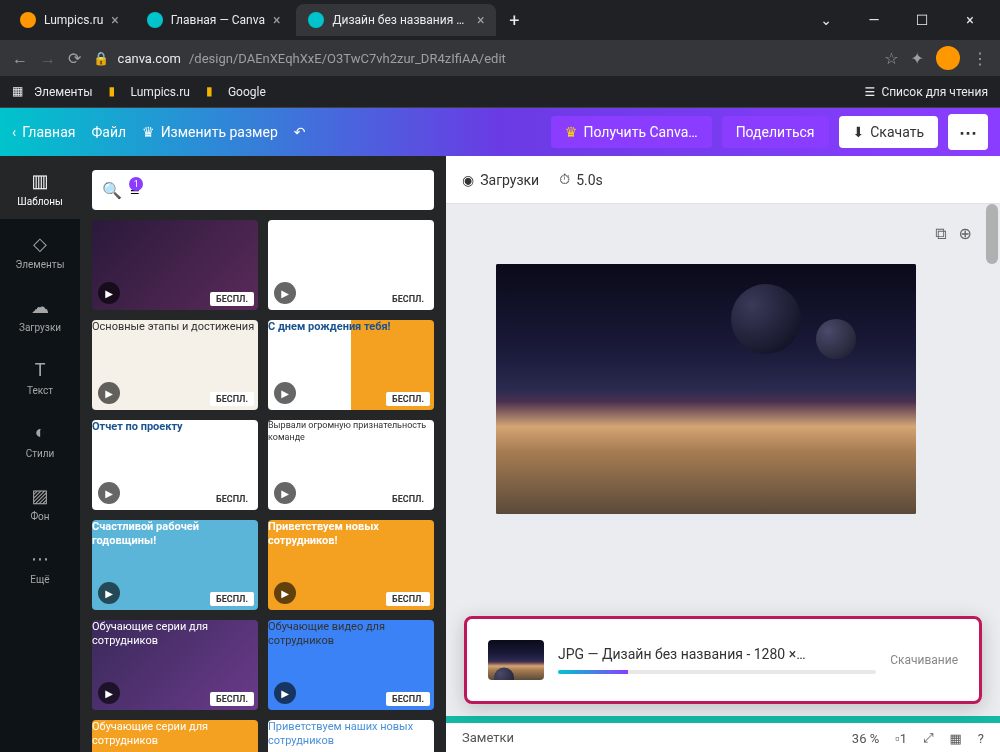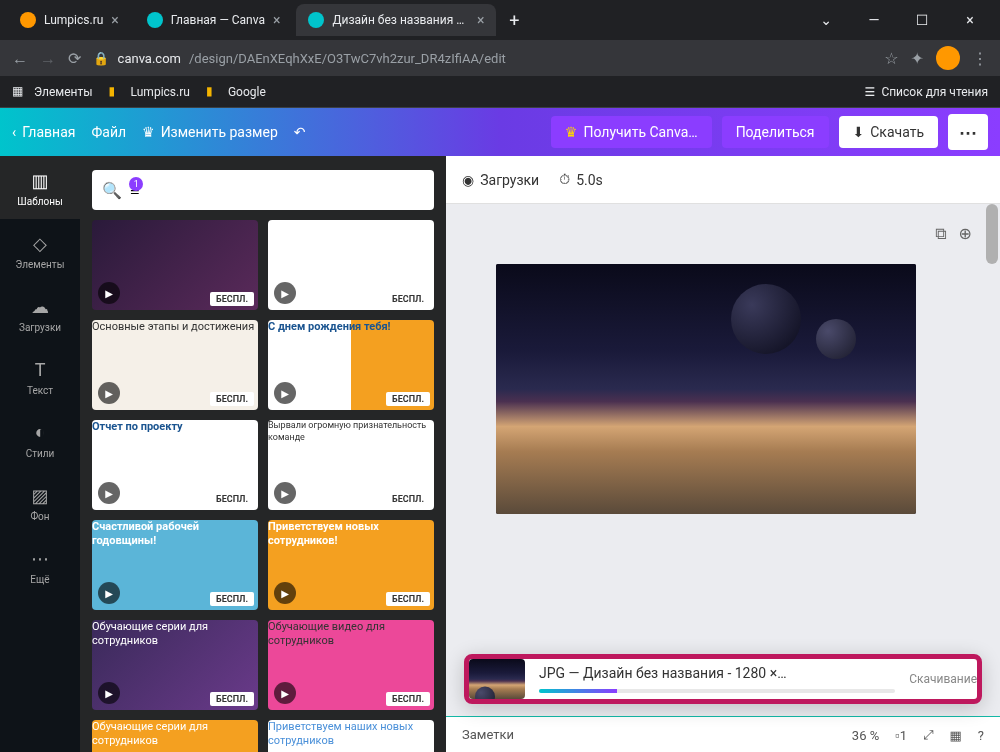--- a/index.html
+++ b/index.html
@@ -45,44 +45,44 @@
 .tpl-content{position:absolute;inset:0;font-size:11px;line-height:1.3;color:#333}
 .canvas-area{flex:1;background:#ebecf0;display:flex;flex-direction:column;position:relative}
 .canvas-toolbar{height:48px;background:#fff;border-bottom:1px solid #e0e0e0;display:flex;align-items:center;padding:0 16px;gap:20px;font-size:14px;color:#333}
 .ct-btn{display:flex;align-items:center;gap:6px}
 .canvas-main{flex:1;position:relative;overflow:auto}
 .page-actions{position:absolute;top:20px;right:28px;display:flex;gap:12px;color:#666;font-size:16px}
 .design{position:absolute;top:60px;left:50px;width:420px;height:250px;background:#1a1a2e;border-radius:2px;overflow:hidden}
 .space{width:100%;height:100%;background:linear-gradient(180deg,#0a0a1a 0%,#1a1a3a 35%,#2a2a4f 50%,#4a3050 55%,#d4a574 65%,#a67c52 75%,#5a4a3a 100%);position:relative}
 .planet1{position:absolute;top:20px;right:115px;width:70px;height:70px;border-radius:50%;background:radial-gradient(circle at 30% 30%,#3a3a5a,#0a0a1a)}
 .planet2{position:absolute;top:55px;right:60px;width:40px;height:40px;border-radius:50%;background:radial-gradient(circle at 30% 30%,#4a4a6a,#1a1a2a)}
-.download-popup{position:absolute;bottom:48px;left:18px;right:18px;background:#fff;border:5px solid #be185d;border-radius:8px;padding:0;display:flex;align-items:center;gap:14px;box-shadow:0 4px 20px rgba(0,0,0,0.2)}
+.download-popup{position:absolute;bottom:48px;left:18px;right:18px;background:#fff;border:3px solid #be185d;border-radius:8px;padding:21px;display:flex;align-items:center;gap:14px;box-shadow:0 4px 20px rgba(0,0,0,0.2)}
 .dl-thumb{width:56px;height:40px;border-radius:4px;overflow:hidden;flex-shrink:0}
 .dl-thumb .space{transform:scale(0.5);transform-origin:top left;width:200%;height:200%}
 .dl-info{flex:1}
 .dl-title{font-size:14px;color:#333;margin-bottom:8px}
 .dl-progress{height:4px;background:#e8e8e8;border-radius:2px;overflow:hidden}
 .dl-bar{height:100%;width:22%;background:linear-gradient(90deg,#00c4cc,#8b3dff)}
 .dl-status{font-size:12px;color:#888}
-.bottom-bar{height:36px;background:#fff;border-top:1px solid #14b8a6;display:flex;align-items:center;padding:0 16px;font-size:13px;color:#555;gap:16px}
+.bottom-bar{height:36px;background:#fff;border-top:7px solid #14b8a6;display:flex;align-items:center;padding:0 16px;font-size:13px;color:#555;gap:16px}
 .bb-right{margin-left:auto;display:flex;align-items:flex-end;gap:16px}
 .scrollbar{position:absolute;right:0;top:0;width:16px;height:100%;background:#ebecf0}
 .sb-thumb{position:absolute;top:0;right:2px;width:12px;height:60px;background:#b0b0b0;border-radius:6px}
 
 
 .tpl.t1{background:linear-gradient(135deg,#2a1a3a,#5a2a5a)}
 .tpl.t2{background:#fff}
 .tpl.t3{background:#f5f0e8}
 .tpl.t4{background:linear-gradient(90deg,#fff 50%,#f4a020 50%)}
 .tpl.t5{background:#fff}
 .tpl.t6{background:#fff}
 .tpl.t7{background:#5bb5d8}
 .tpl.t8{background:#f4a020}
 .tpl.t9{background:linear-gradient(135deg,#3a2a5a,#6a3a8a)}
-.tpl.t10{background:#ec4899}
+.tpl.t10{background:#3b82f6}
 .tpl.t11{background:#f4a020}
 .tpl.t12{background:#fff}
 </style>
 </head>
 <body>
 
 <div class="titlebar">
   <div class="tab">
     <div class="tab-icon" style="background:#ff9800"></div>
     <span class="tab-title">Lumpics.ru</span>

